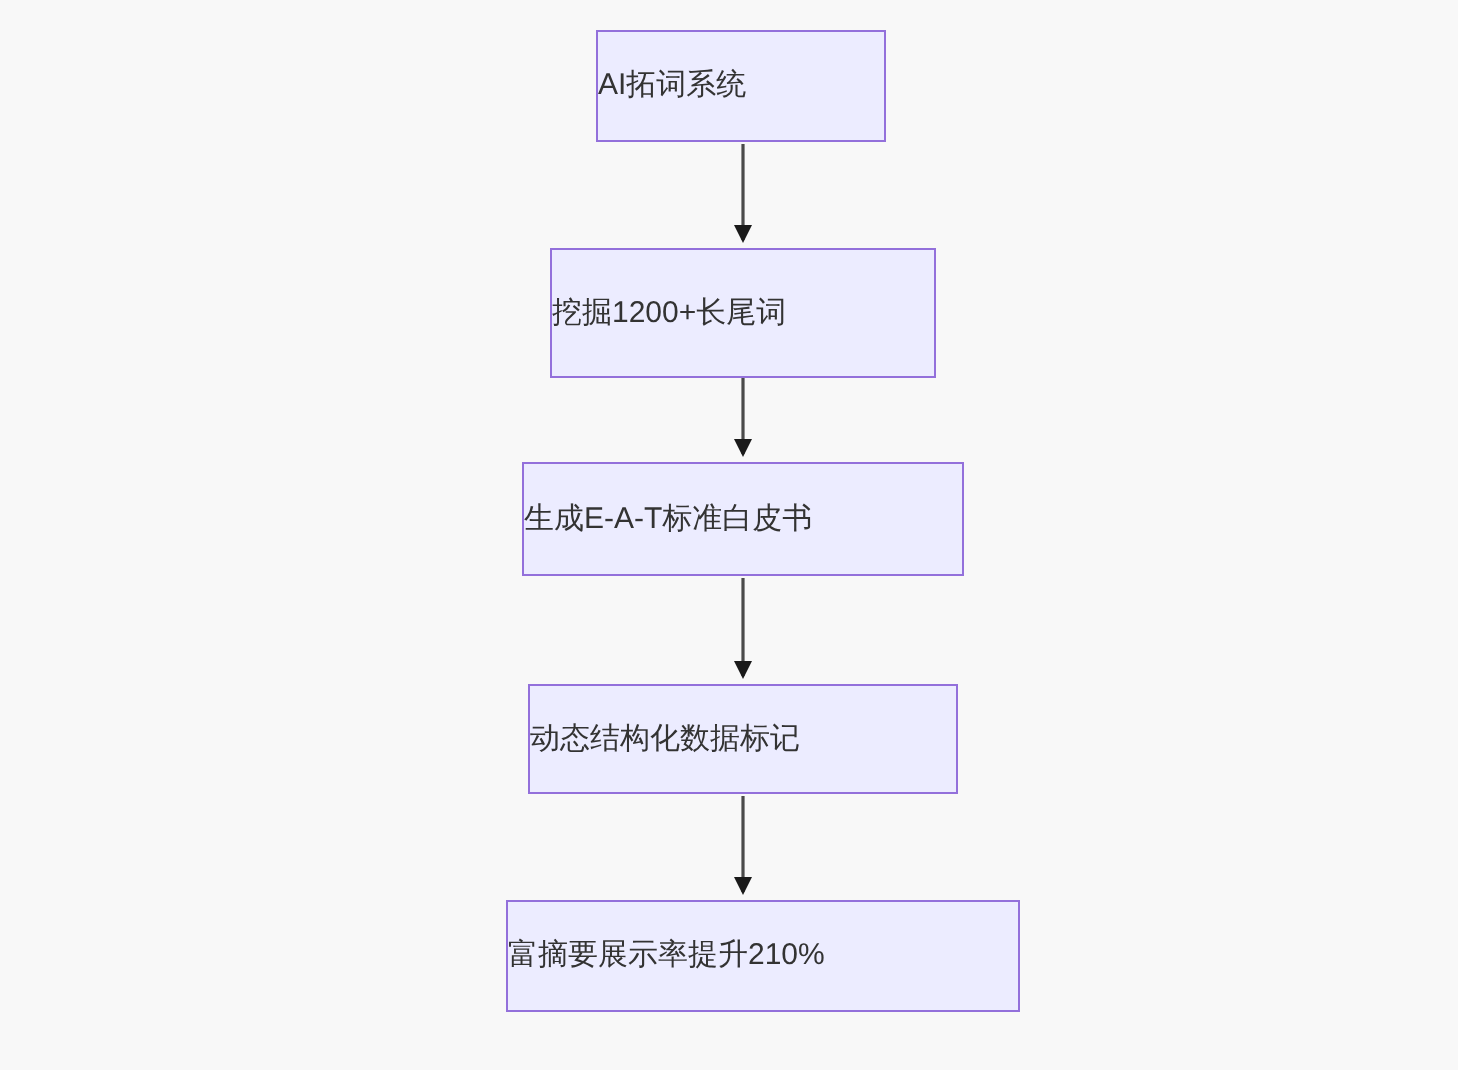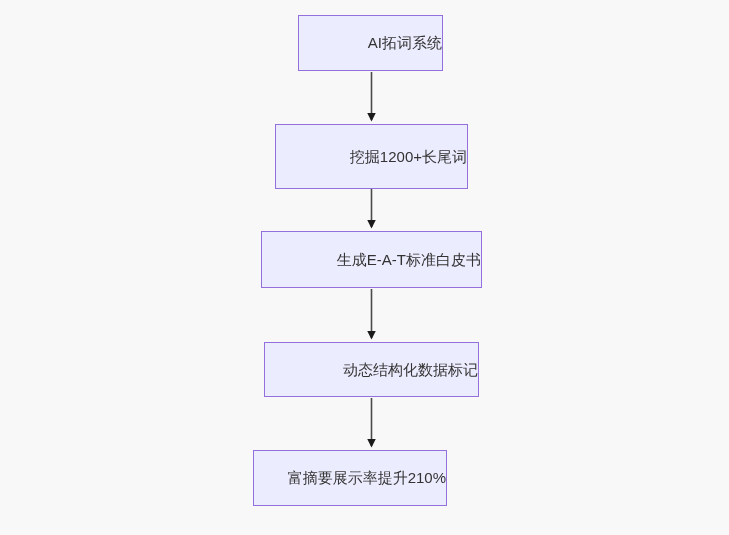--- a/index.html
+++ b/index.html
@@ -34,21 +34,21 @@
     stroke: var(--edge-color);
     stroke-width: 1.6;
   }
   .node {
     position: absolute;
     background: var(--node-fill);
     border: 1px solid var(--node-border);
     color: var(--node-text);
     display: flex;
     align-items: center;
-    justify-content: flex-end;
+    justify-content: flex-start;
     font-size: 15px;
     text-align: center;
     border-radius: 0;
   }
   .node-label {
     display: block;
     line-height: 1.3;
     white-space: nowrap;
   }
 </style>
@@ -78,17 +78,17 @@
   </div>
 
   <div class="node" style="left:261px; top:231px; width:221px; height:57px;">
     <span class="node-label">生成E-A-T标准白皮书</span>
   </div>
 
   <div class="node" style="left:264px; top:342px; width:215px; height:55px;">
     <span class="node-label">动态结构化数据标记</span>
   </div>
 
-  <div class="node" style="left:253px; top:450px; width:194px; height:56px;">
+  <div class="node" style="left:253px; top:450px; width:257px; height:56px;">
     <span class="node-label">富摘要展示率提升210%</span>
   </div>
 
 </div>
 
 </body></html>

